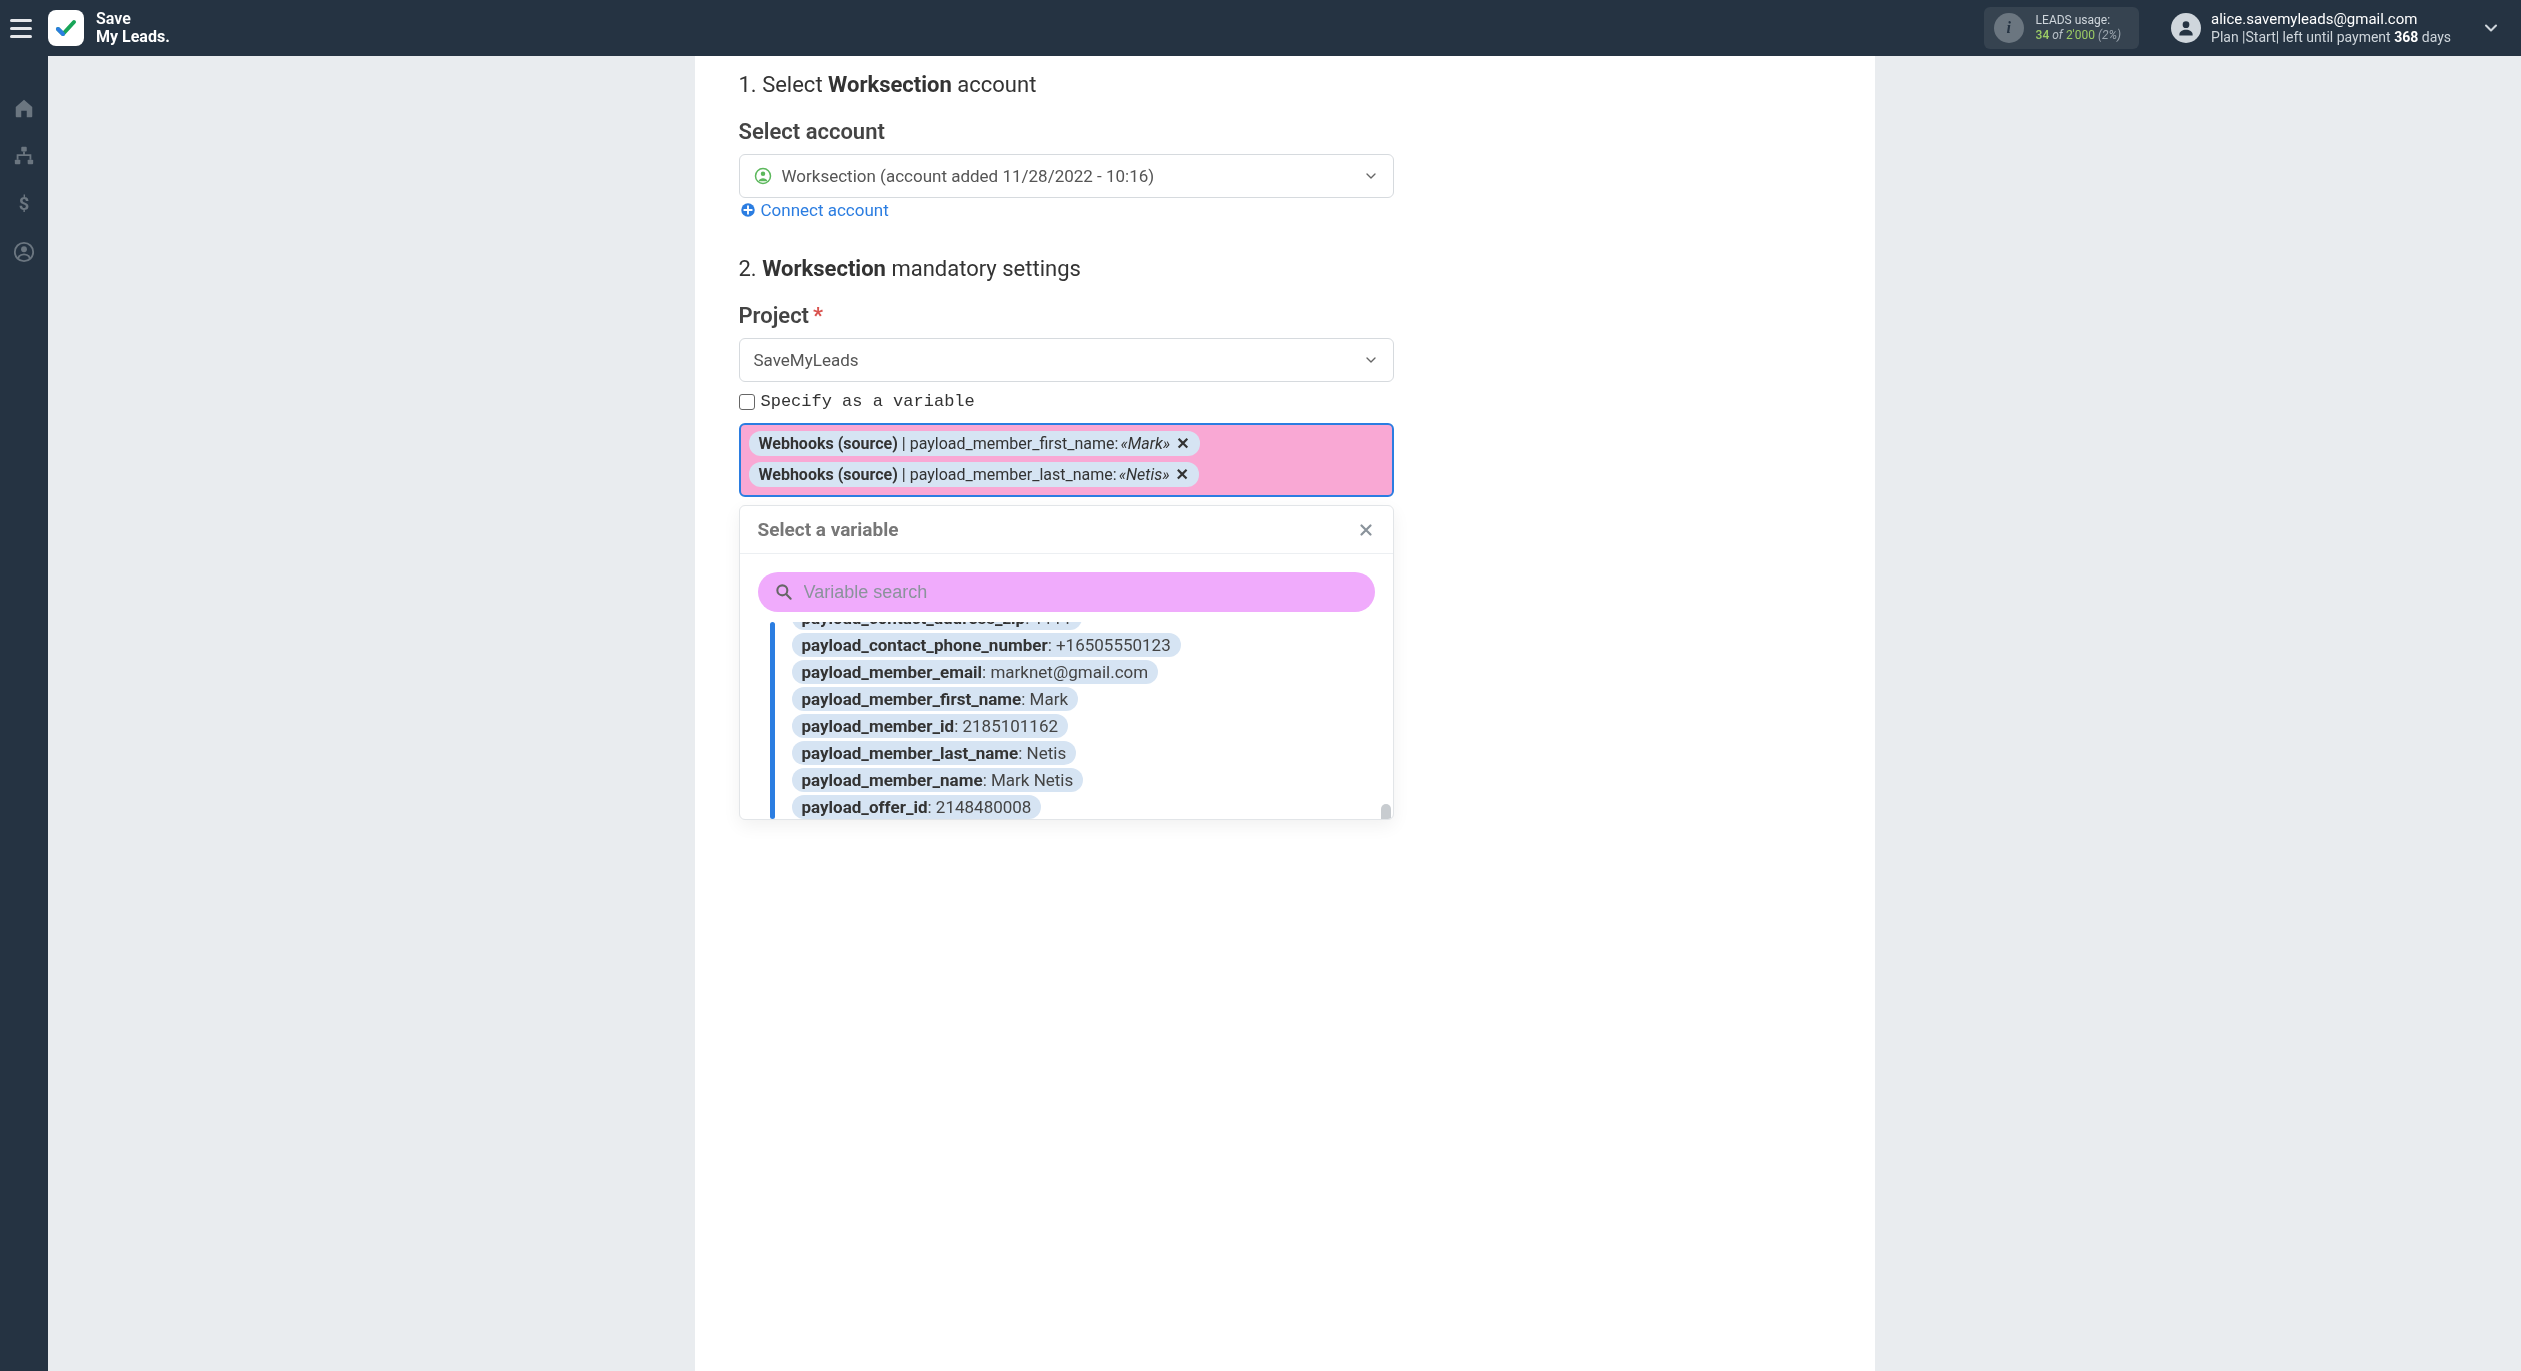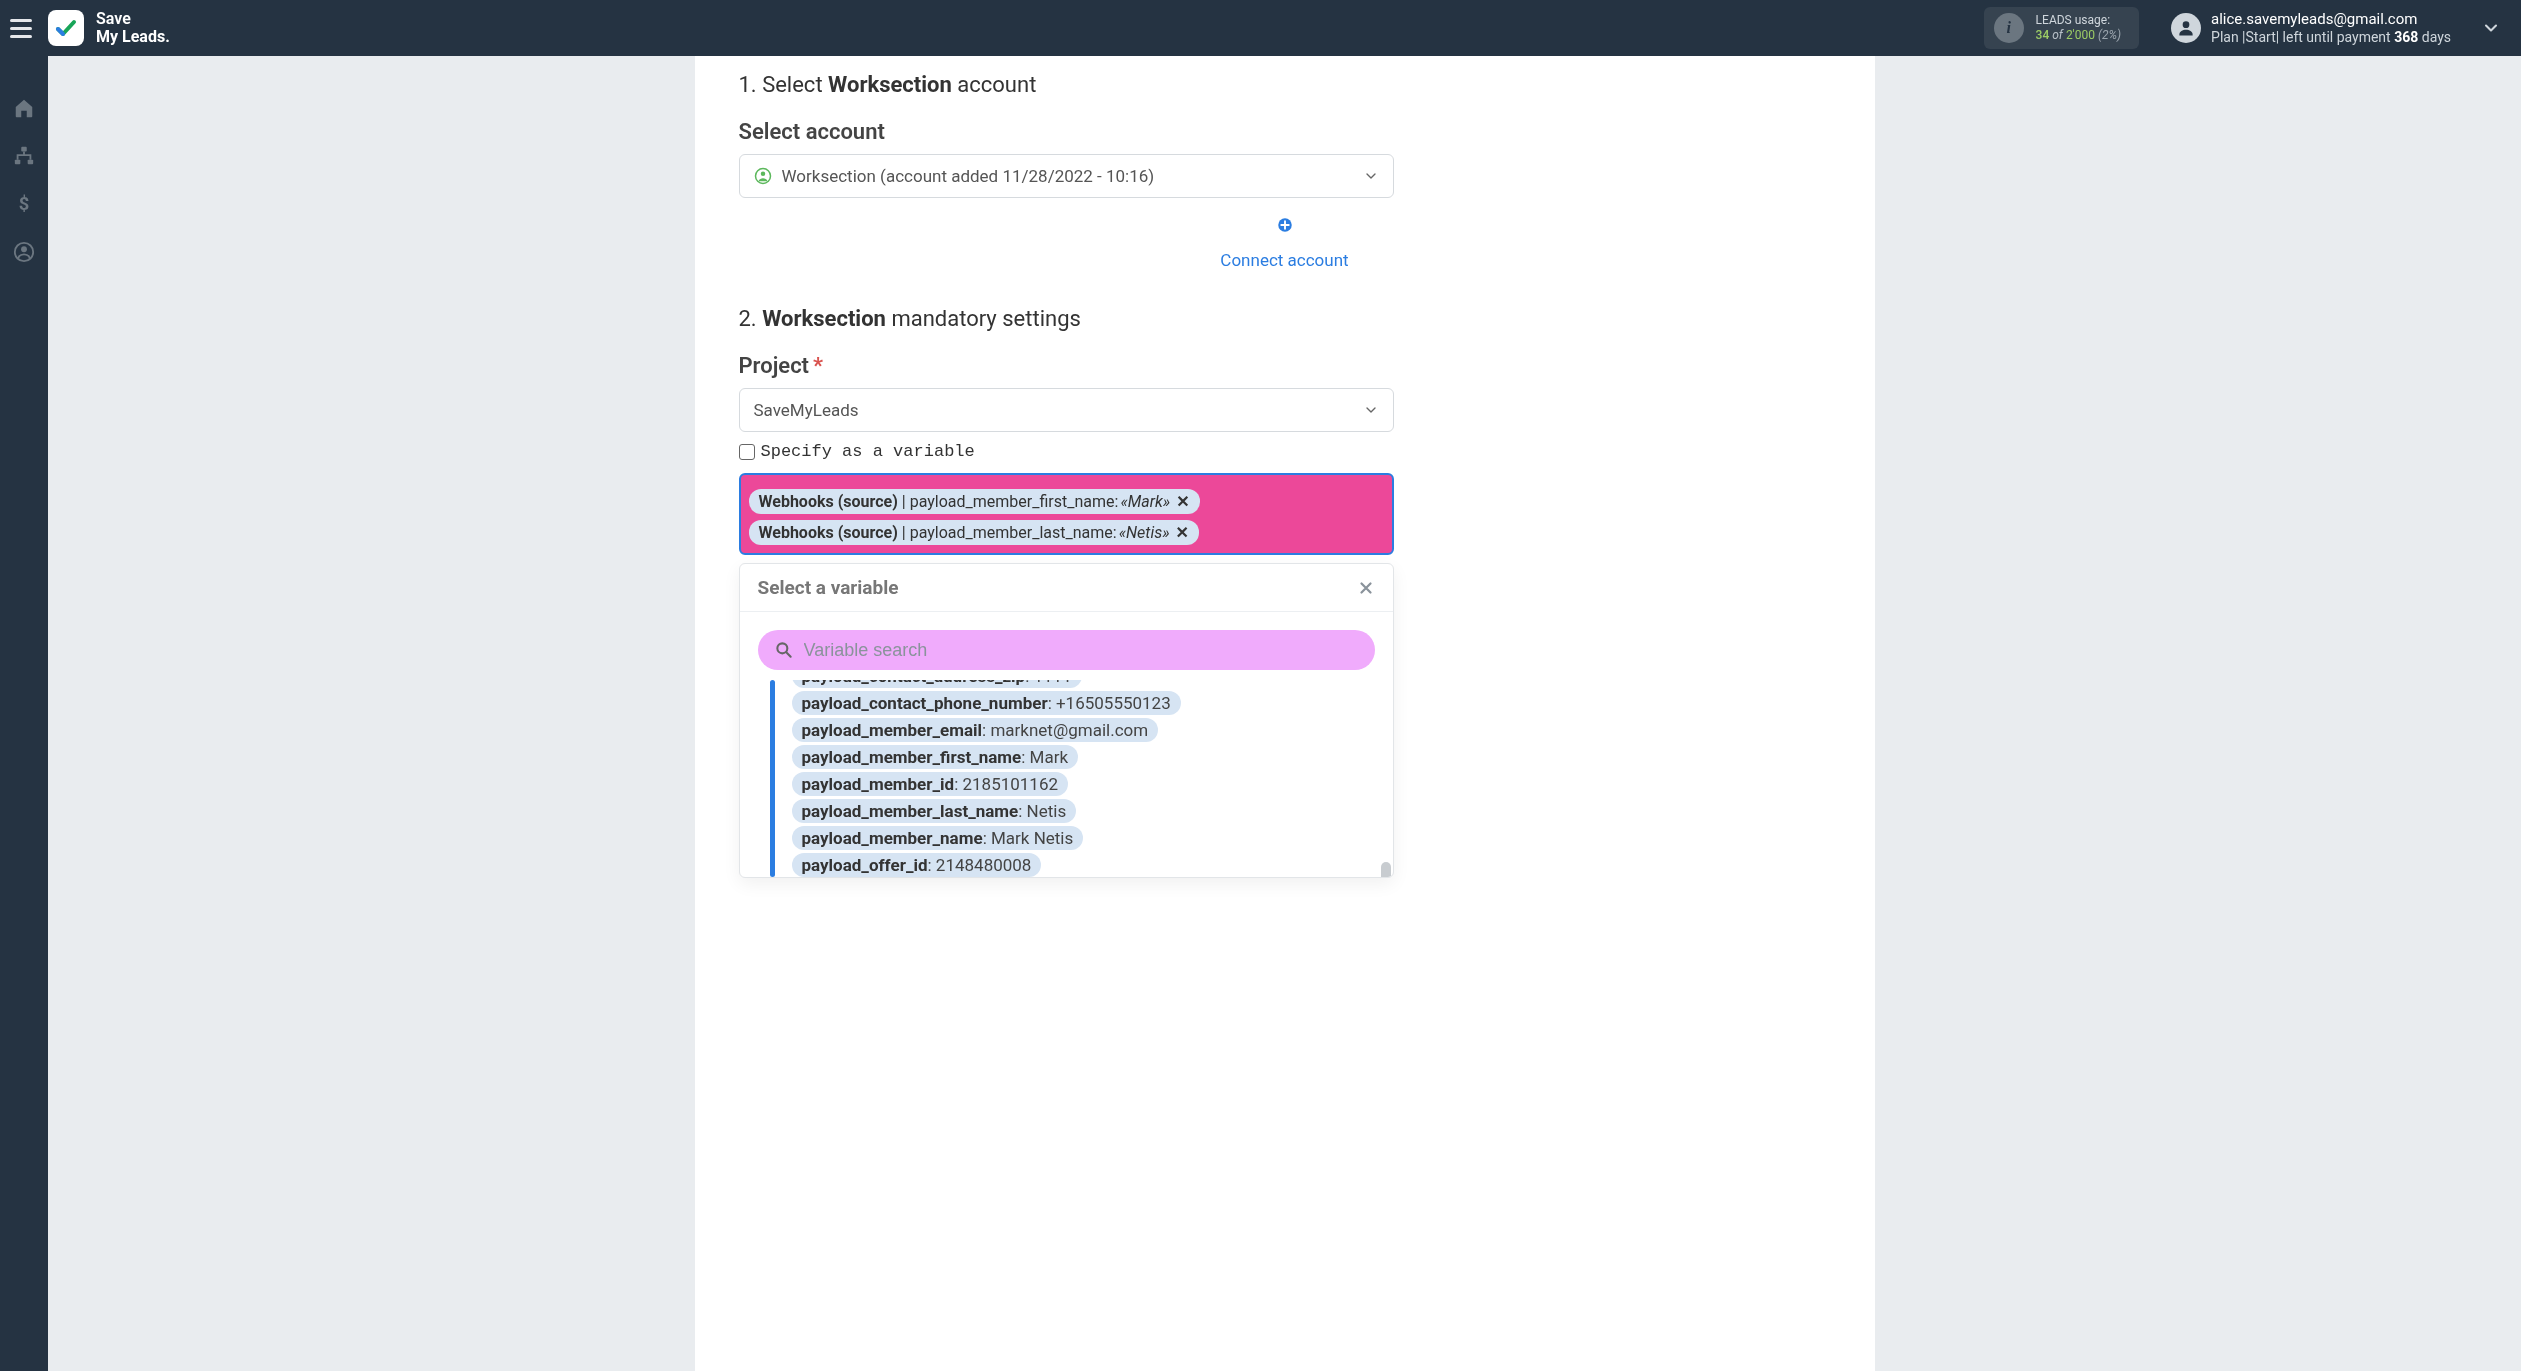--- a/index.html
+++ b/index.html
@@ -34,25 +34,25 @@
   .side-item svg{ width:22px; height:22px; fill:#6b7680;}
   .content-wrap{ flex:1; overflow:auto; background:#e9ecef; display:flex; justify-content:center;}
   .panel{ background:#fff; width:1180px; min-height:100%; padding:0 44px 20px 44px;}
   .step-h{ font-size:22px; color:#333; margin-top:16px; font-weight:400;}
   .step-h .bold{ font-weight:700;}
   .field-label{ font-size:22px; font-weight:600; color:#444; margin-top:22px;}
   .req{ color:#d9534f; font-weight:700; margin-left:4px;}
   .select-box{ margin-top:10px; border:1px solid #d6dade; border-radius:6px; height:44px; display:flex; align-items:center; padding:0 14px; gap:10px; font-size:17px; color:#555; cursor:pointer; width:655px; position:relative; background:#fff;}
   .select-box .chev{ margin-left:auto; }
   .acct-badge{ width:18px; height:18px; }
-  .connect-link{ display:flex; align-items:center; gap:16px; color:#2b7de1; font-size:17px; margin-top:18px; cursor:pointer;flex-direction:column;}
+  .connect-link{ display:flex; align-items:center; gap:4px; color:#2b7de1; font-size:17px; margin-top:2px; cursor:pointer;}
   .plus-circle{ width:18px;height:18px;}
   .checkbox-row{ display:flex; align-items:center; gap:6px; margin-top:10px; font-size:17px; color:#333;font-family:Liberation Mono, monospace;}
   .checkbox-sq{ width:16px; height:16px; border:1.5px solid #666; border-radius:3px; background:#fff;}
-  .tag-input{ margin-top:12px; border:2px solid #2b7de1; border-radius:6px; padding:14px 8px 8px 8px; width:655px; min-height:64px; display:flex; flex-wrap:wrap; gap:6px; align-items:center; background:#ec4899;}
+  .tag-input{ margin-top:12px; border:2px solid #2b7de1; border-radius:6px; padding:6px 8px 8px 8px; width:655px; min-height:64px; display:flex; flex-wrap:wrap; gap:6px; align-items:center; background:#f9a8d4;}
   .tag{ background:#d6e4f3; border-radius:12px; padding:3px 10px; font-size:16px; color:#333; display:inline-flex; align-items:center; gap:2px;}
   .tag .t-src{ font-weight:700;}
   .tag .t-pipe{ font-weight:400; color:#333; margin:0 2px;}
   .tag .t-key{ color:#333;}
   .tag .t-val{ font-style:italic;}
   .tag .t-x{ font-weight:700; margin-left:4px; cursor:pointer;}
   .dropdown{ margin-top:8px; border:1px solid #e2e5e8; border-radius:6px; width:655px; background:#fff; box-shadow:0 6px 18px rgba(0,0,0,.06); overflow:hidden;}
   .dd-header{ display:flex; align-items:center; padding:12px 18px; border-bottom:1px solid #eceff2;}
   .dd-title{ font-size:19px; font-weight:700; color:#777;}
   .dd-close{ margin-left:auto; cursor:pointer;}

